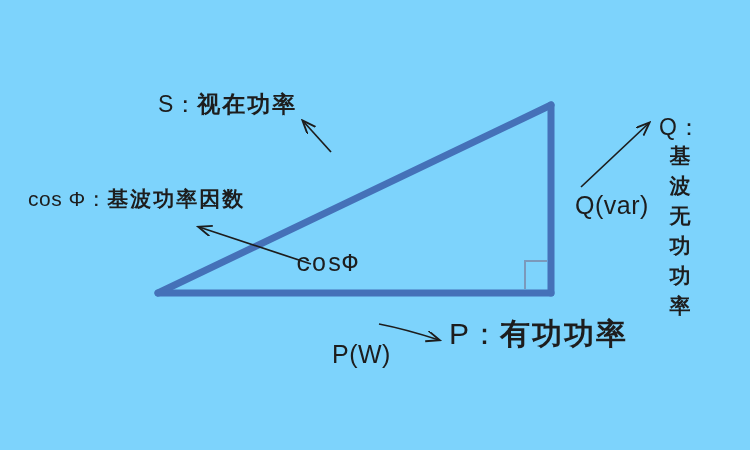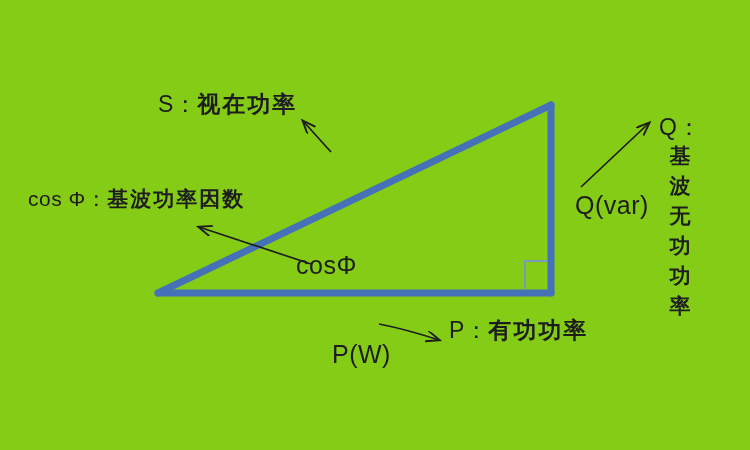--- a/index.html
+++ b/index.html
@@ -4,21 +4,21 @@
 <style>
   html, body {
     margin: 0;
     padding: 0;
     background: #ffffff;
   }
   #canvas {
     position: relative;
     width: 750px;
     height: 450px;
-    background: #84cc16;
+    background: #7dd3fc;
     overflow: hidden;
     font-family: "Liberation Sans", "DejaVu Sans", sans-serif;
     color: #1a1a1a;
   }
   #diagram-svg {
     position: absolute;
     left: 0;
     top: 0;
     width: 750px;
     height: 450px;
@@ -56,31 +56,32 @@
     left: 28px;
     top: 188px;
     font-size: 21px;
     text-align: right;
   }
   #label-cos-desc .tag { font-weight: 400; letter-spacing: 0.5px; }
   #label-cos-inline {
     left: 296px;
     top: 252px;
     font-size: 25px;
+    font-family: Liberation Mono, monospace;
   }
   #label-pw {
     left: 332px;
     top: 313px;
     font-size: 25px;
     margin-top: 28px;
   }
   #label-p-desc {
     left: 449px;
     top: 318px;
-    font-size: 23px;
+    font-size: 30px;
   }
   #label-p-desc .tag { font-weight: 400; letter-spacing: 0.5px; }
   #label-qvar {
     left: 575px;
     top: 192px;
     font-size: 25px;
   }
   #label-q-desc {
     left: 659px;
     top: 116px;

